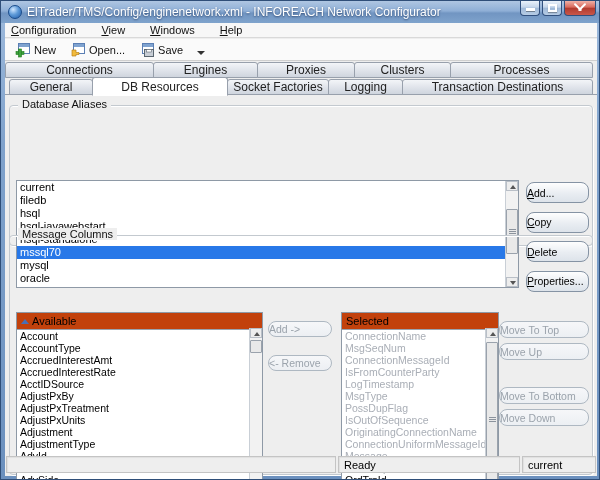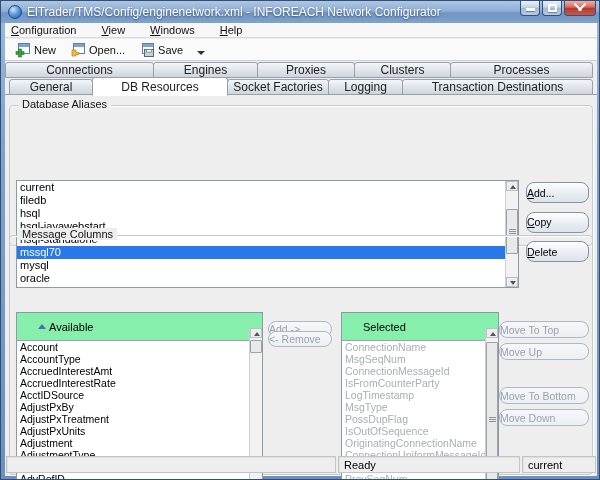--- a/index.html
+++ b/index.html
@@ -57,22 +57,22 @@
     box-shadow:inset 0 1px 0 #fff, 1px 1px 0 #fff; }
   .grouptitle { position:absolute; top:-8px; left:8px; background:#EEEEEE; padding:0 4px;
     font-size:11px; color:#111; }
   #group-db { left:4px; top:10px;  width:584px; height:141px; }
   #group-mc { left:4px; top:140px; width:584px; height:240px; }
   
   .listbox { position:absolute; background:#fff; border:1px solid #8E99A6; overflow:hidden; }
   #alias-list { left:11px; top:85px; width:503px; height:108px; }
   .alias-row { height:13px; line-height:13px; font-size:11px; padding-left:3px; color:#000; white-space:nowrap; }
   .alias-row.sel { background:var(--selcolor); color:#fff; }
-  .col-header { height:28px; line-height:14px; background:#86efac; border-bottom:1px solid #9AA3AF;
-    font-size:11px; padding-left:21px; color:#000; display:flex; align-items:center; gap:3px; }
+  .col-header { height:17px; line-height:14px; background:#c2410c; border-bottom:1px solid #9AA3AF;
+    font-size:11px; padding-left:4px; color:#000; display:flex; align-items:center; gap:3px; }
   .sort-icon { width:0; height:0; border-left:4px solid transparent; border-right:4px solid transparent;
     border-bottom:5px solid #4A6FB5; display:inline-block; }
   #avail-list { left:11px; top:217px; width:247px; height:212px; }
   #sel-list   { left:336px; top:217px; width:158px; height:212px; }
   .mc-row { height:12px; line-height:12px; font-size:10.5px; padding-left:3px; color:#000; white-space:nowrap; }
   .mc-row.dim { color:#A9AEB6; }
   
   .vscroll { position:absolute; top:0; right:0; width:13px; background:#F2F2F2; border-left:1px solid #C9CFD6; }
   .sb-arr { position:absolute; left:0; width:12px; height:10px; background:#EDEDED; border:1px solid #B9BFC7; }
   .sb-arr::after { content:""; position:absolute; left:3px; width:0; height:0;
@@ -220,21 +220,21 @@
         <div class="vscroll" style="top:15px;height:195px;">
           <div class="sb-arr sb-up"></div>
           <div class="sb-thumb" style="top:12px;height:13px;"></div>
 
         </div>
       </div>
 
       <div class="btn disabled" style="left:263px;top:226px;width:64px;height:16px;">
         <span>Add -&gt;</span>
       </div>
-      <div class="btn disabled" style="left:263px;top:236px;width:64px;height:16px;">
+      <div class="btn disabled" style="left:263px;top:260px;width:64px;height:16px;">
         <span>&lt;- Remove</span>
       </div>
 
       <div id="sel-list" class="listbox">
         <div class="col-header">
           <span>Selected</span>
         </div>
         <div id="sel-rows">
             <div class="mc-row dim">ConnectionName</div>
             <div class="mc-row dim">MsgSeqNum</div>
@@ -267,20 +267,23 @@
         </div>
     <div class="btn" style="left: 521px; top: 87px; width: 63px; height: 21px;">
           <span><u>A</u>dd...</span>
         </div>
         <div class="btn" style="left: 521px; top: 116.5px; width: 63px; height: 21px;">
           <span><u>C</u>opy</span>
         </div>
         <div class="btn" style="left: 521px; top: 146px; width: 63px; height: 21px;">
           <span><u>D</u>elete</span>
         </div>
+        <div class="btn" style="left: 521px; top: 175.5px; width: 63px; height: 21px;">
+          <span><u>P</u>roperties...</span>
+        </div>
       </div>
 
     <div id="statusbar">
       <div class="status-cell" id="status-left"></div>
       <div class="status-cell" id="status-mid">Ready</div>
       <div class="status-cell" id="status-right">current</div>
     </div>
   </div>
 </div>
 

